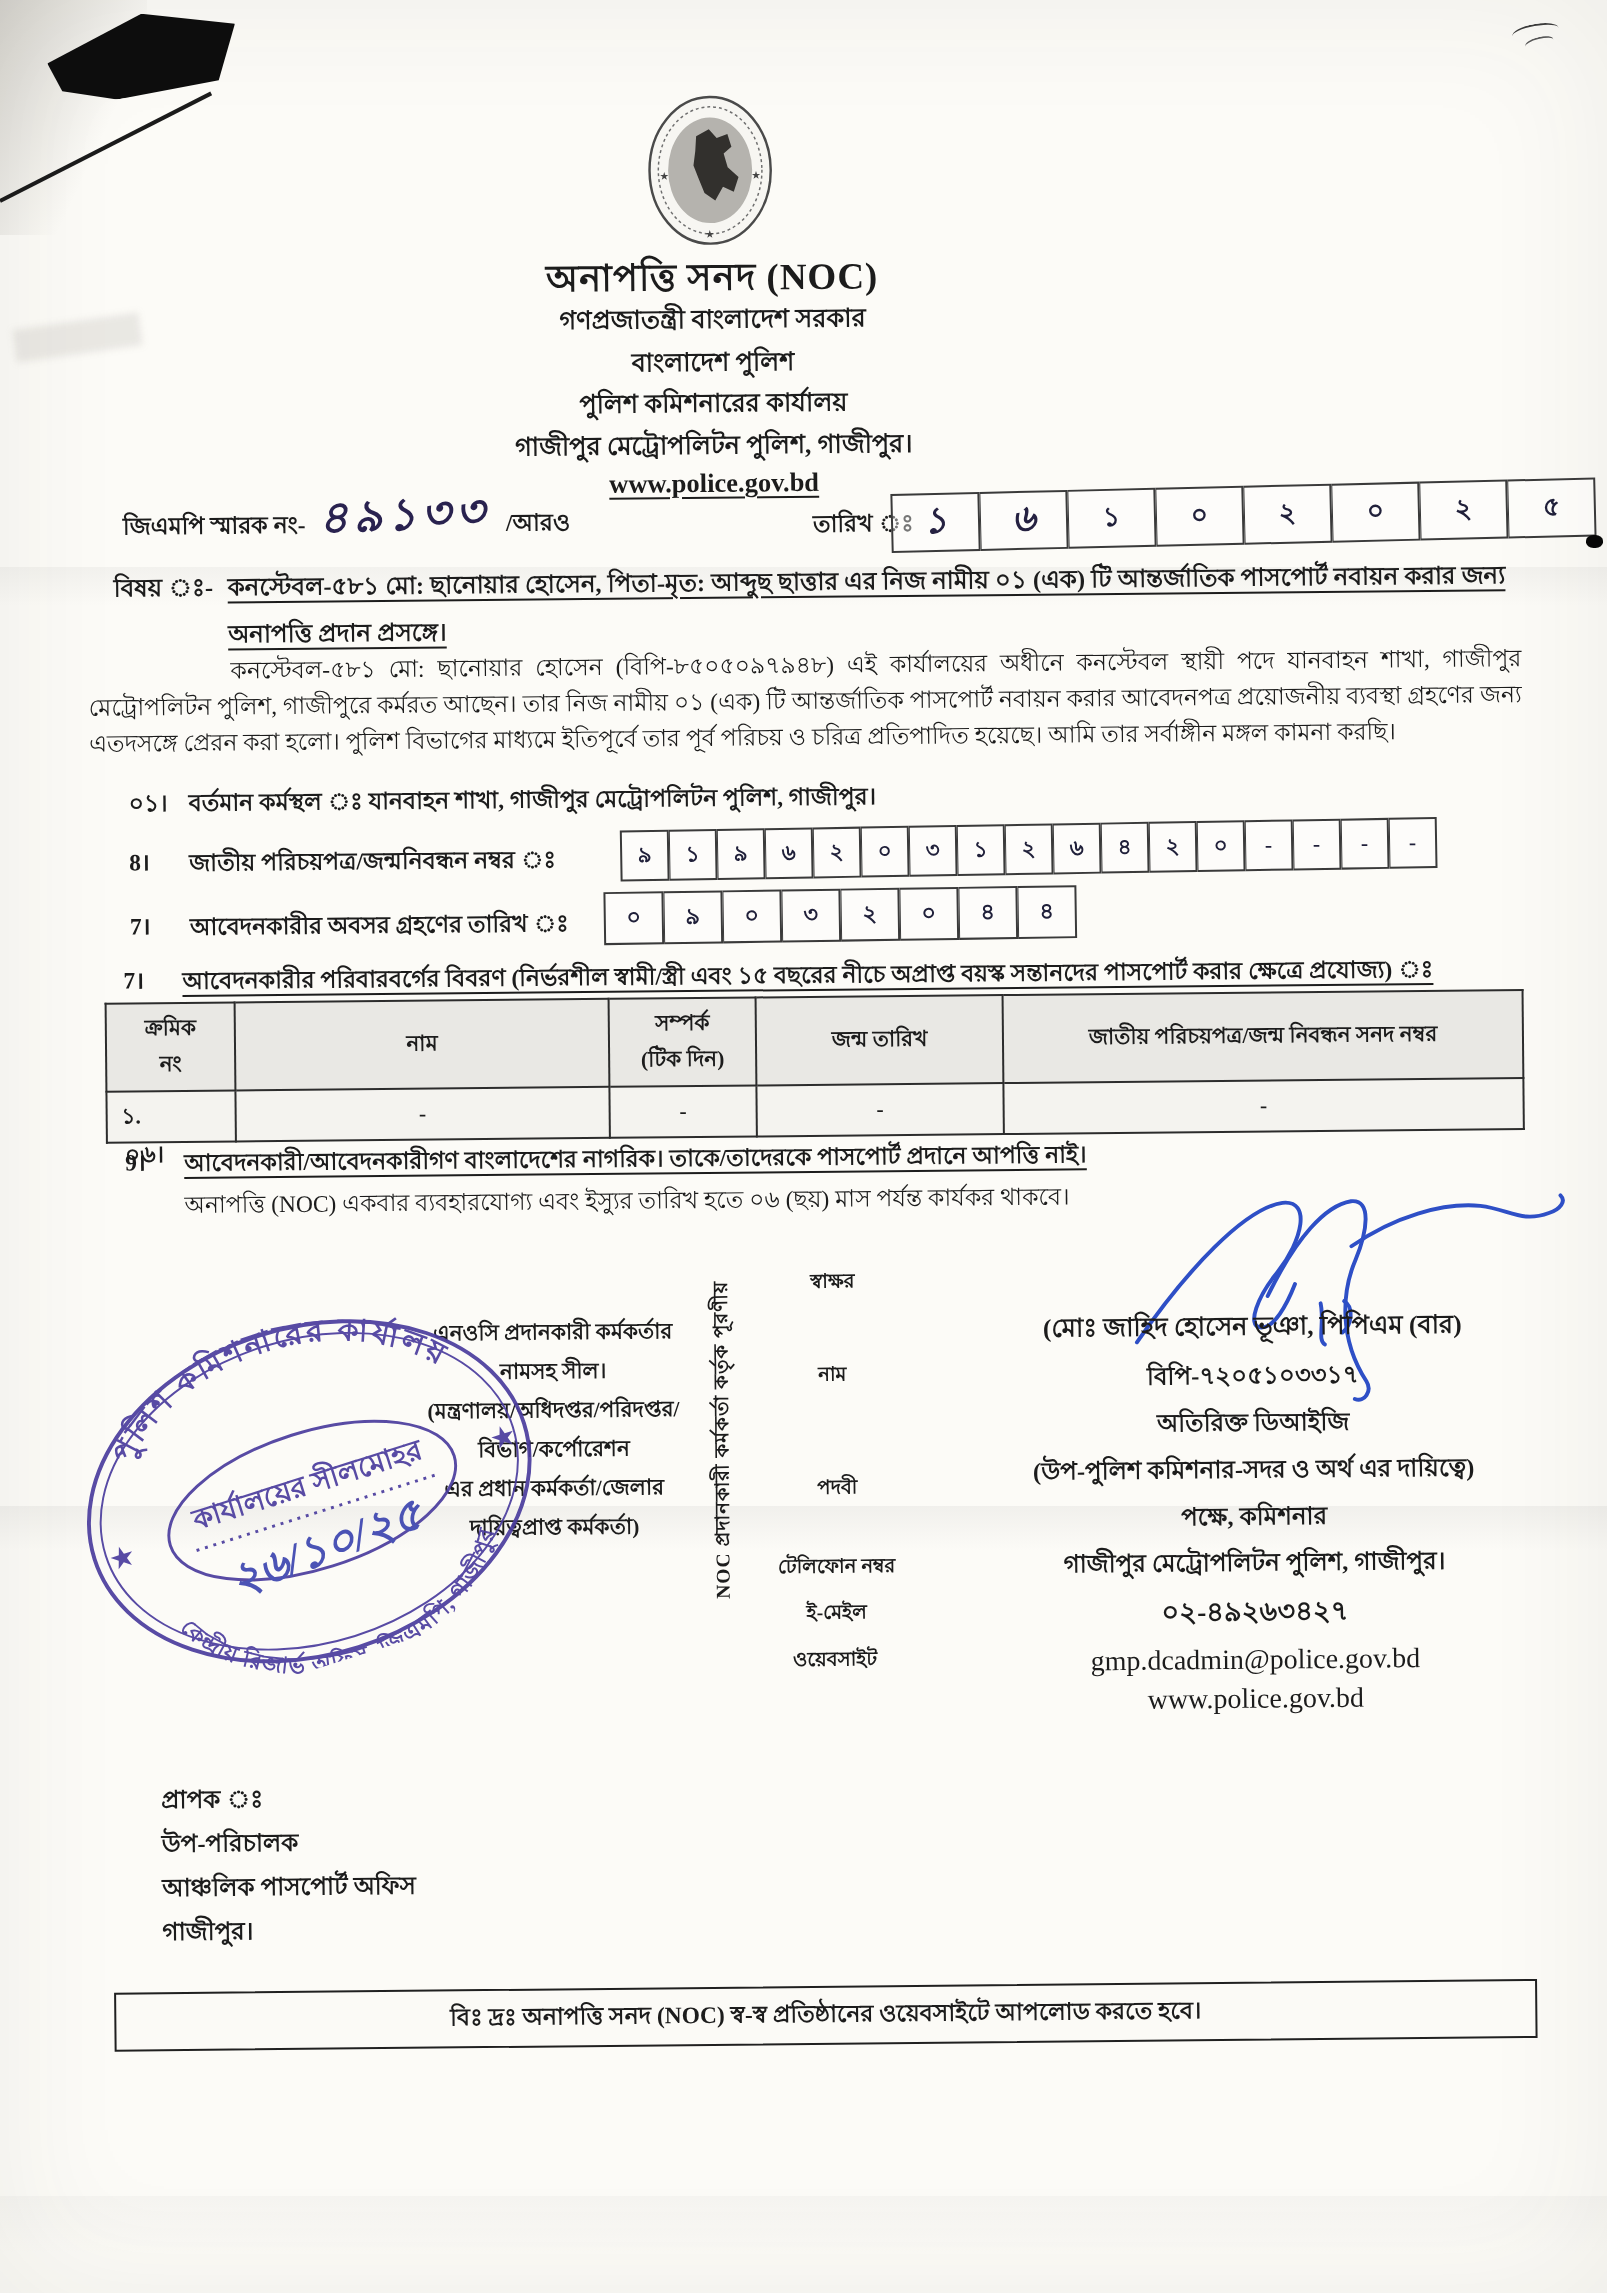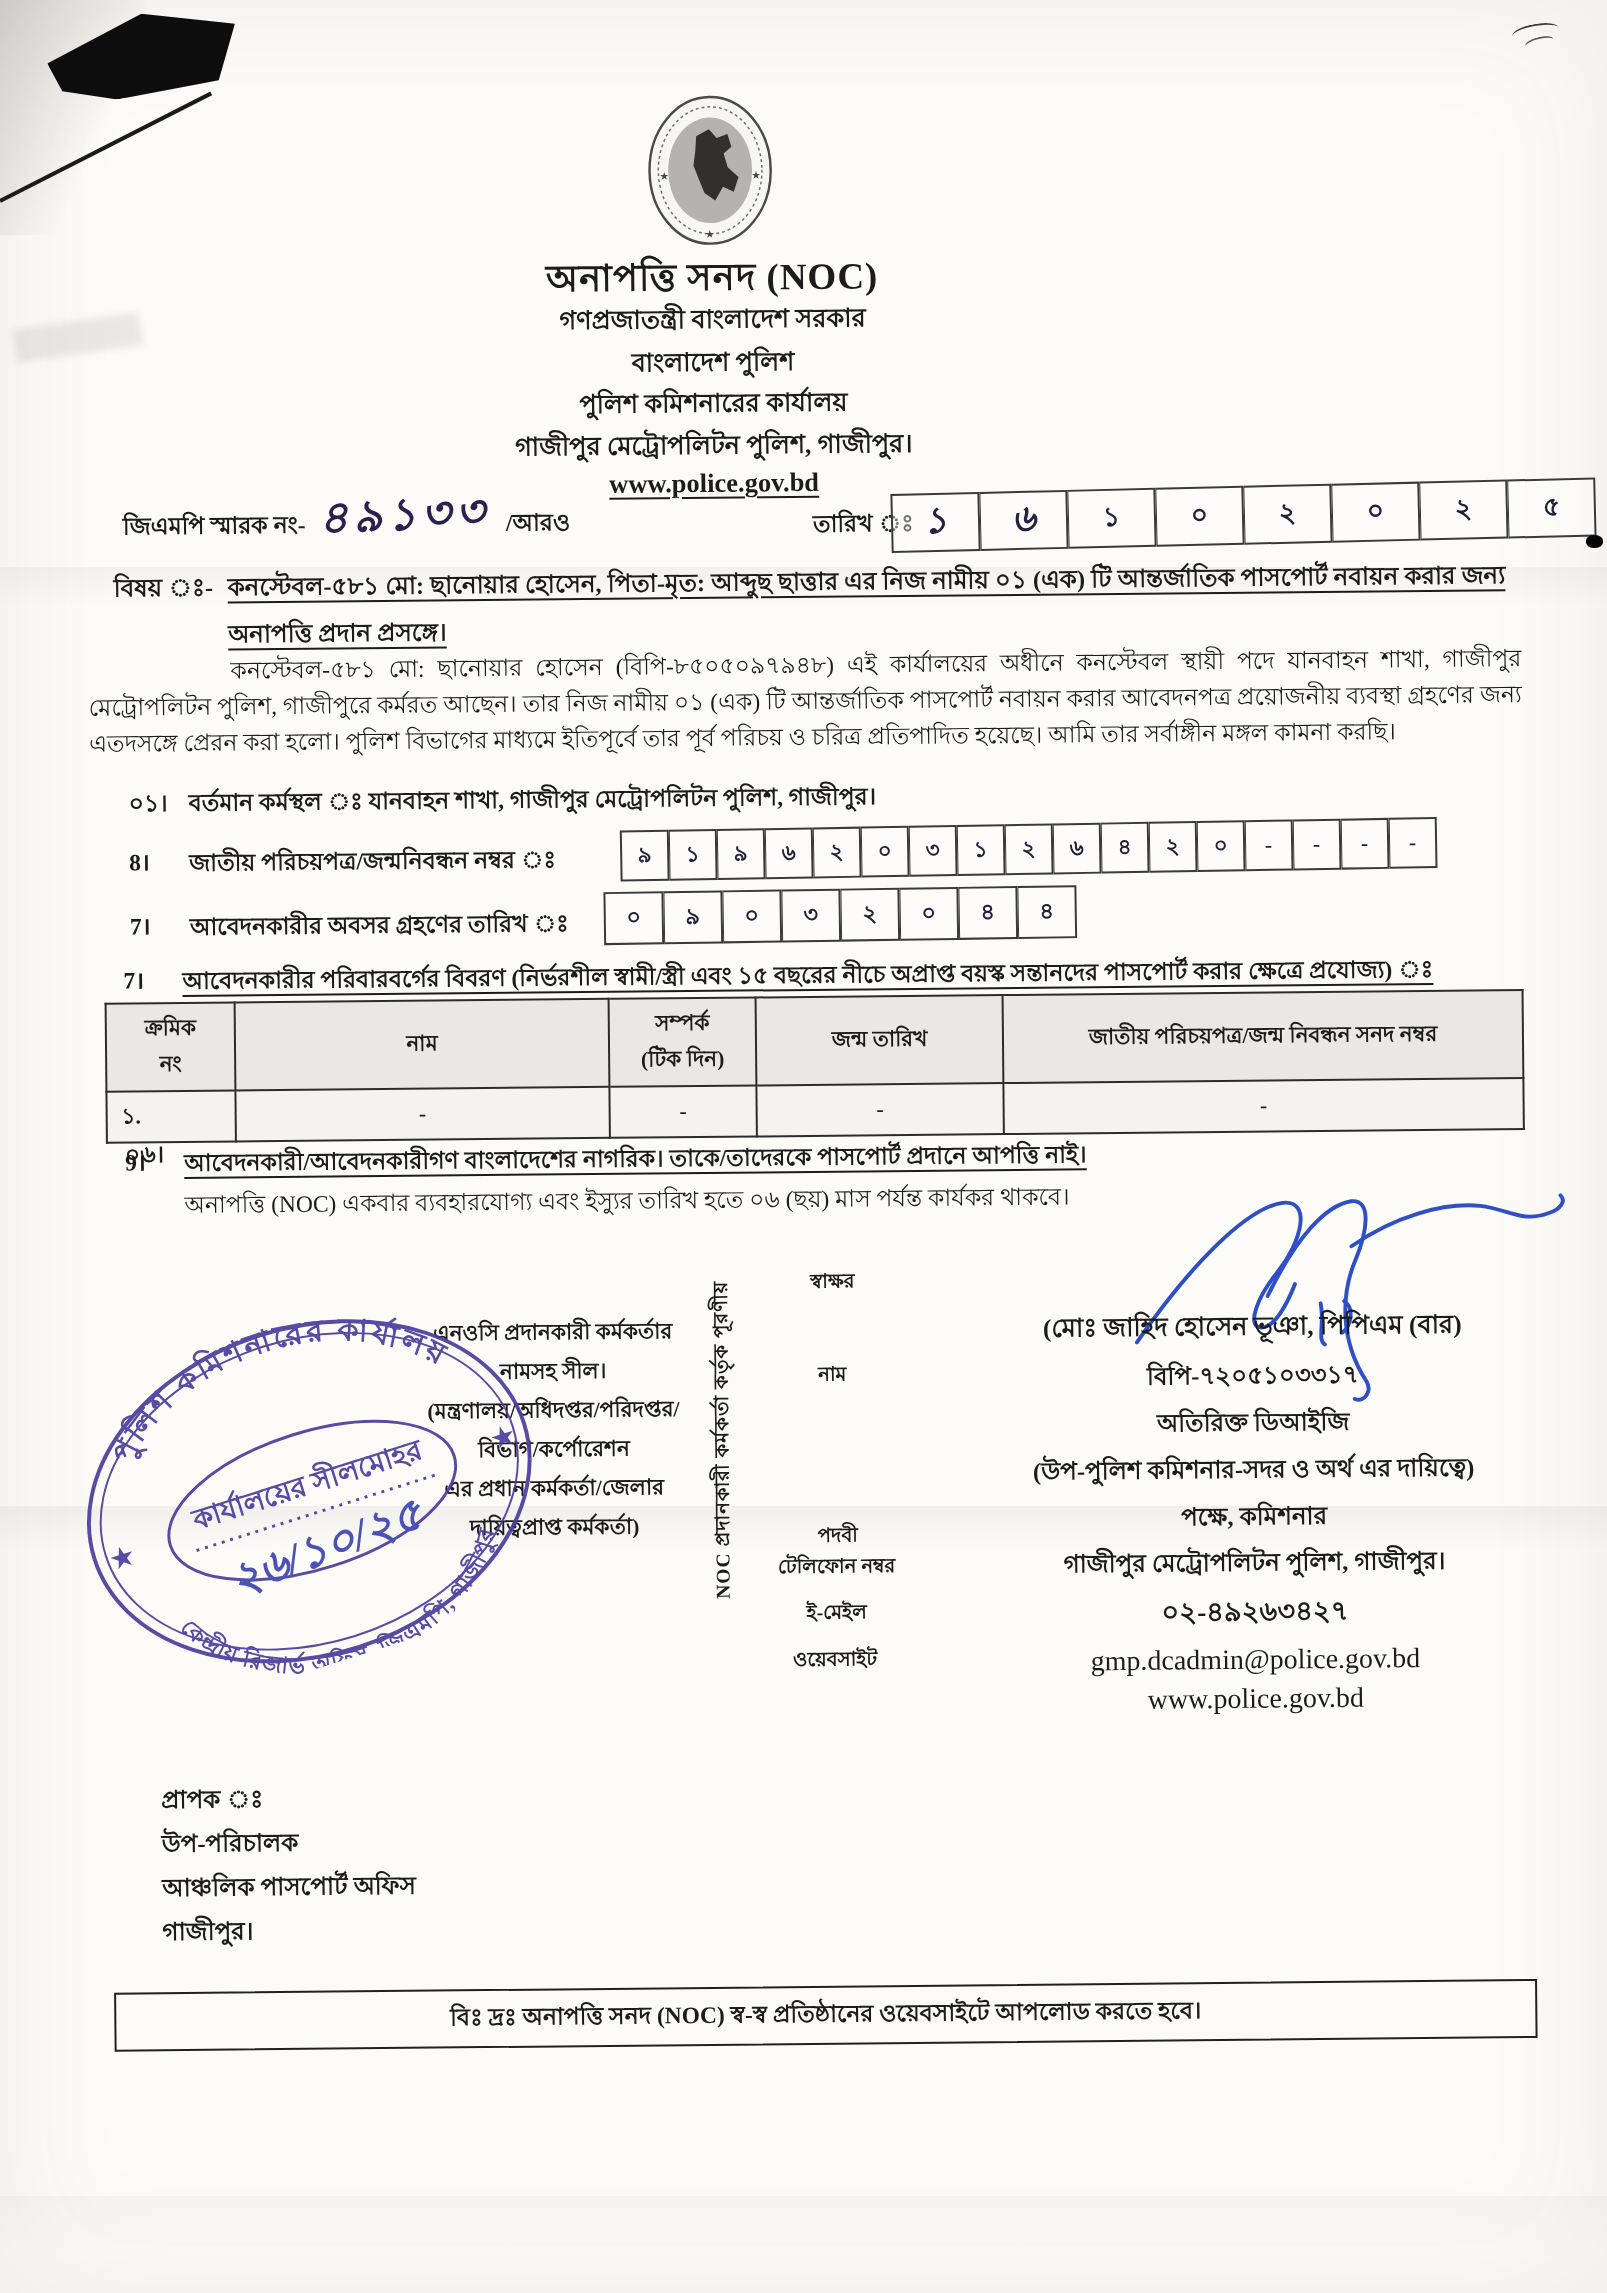--- a/index.html
+++ b/index.html
@@ -188,21 +188,21 @@
           <path d="M152,122 C182,62 212,30 238,26 C260,24 254,58 242,86 C228,118 224,166 252,210 C258,220 250,232 240,228"></path>
           <path d="M238,72 C282,42 332,28 370,32 C400,36 412,50 440,40 C452,36 458,28 452,22"></path>
           <path d="M206,130 C210,150 202,168 210,172"></path>
           <path d="M230,128 C240,134 238,152 228,160"></path>
         </g>
       </svg>
     </div>
 
     <div class="abs flabel" style="left:809px;top:1267px;">স্বাক্ষর</div>
     <div class="abs flabel" style="left:816px;top:1360px;">নাম</div>
-    <div class="abs flabel" style="left:814px;top:1473px;margin-top:48px;">পদবী</div>
+    <div class="abs flabel" style="left:814px;top:1473px;">পদবী</div>
     <div class="abs flabel" style="left:774px;top:1552px;">টেলিফোন নম্বর</div>
     <div class="abs flabel" style="left:802px;top:1598px;">ই-মেইল</div>
     <div class="abs flabel" style="left:788px;top:1645px;">ওয়েবসাইট</div>
 
     <div class="vnote">NOC প্রদানকারী কর্মকর্তা কর্তৃক পূরণীয়</div>
 
     <div class="leftnote">
       <div>এনওসি প্রদানকারী কর্মকর্তার</div>
       <div>নামসহ সীল।</div>
       <div>(মন্ত্রণালয়/অধিদপ্তর/পরিদপ্তর/</div>

